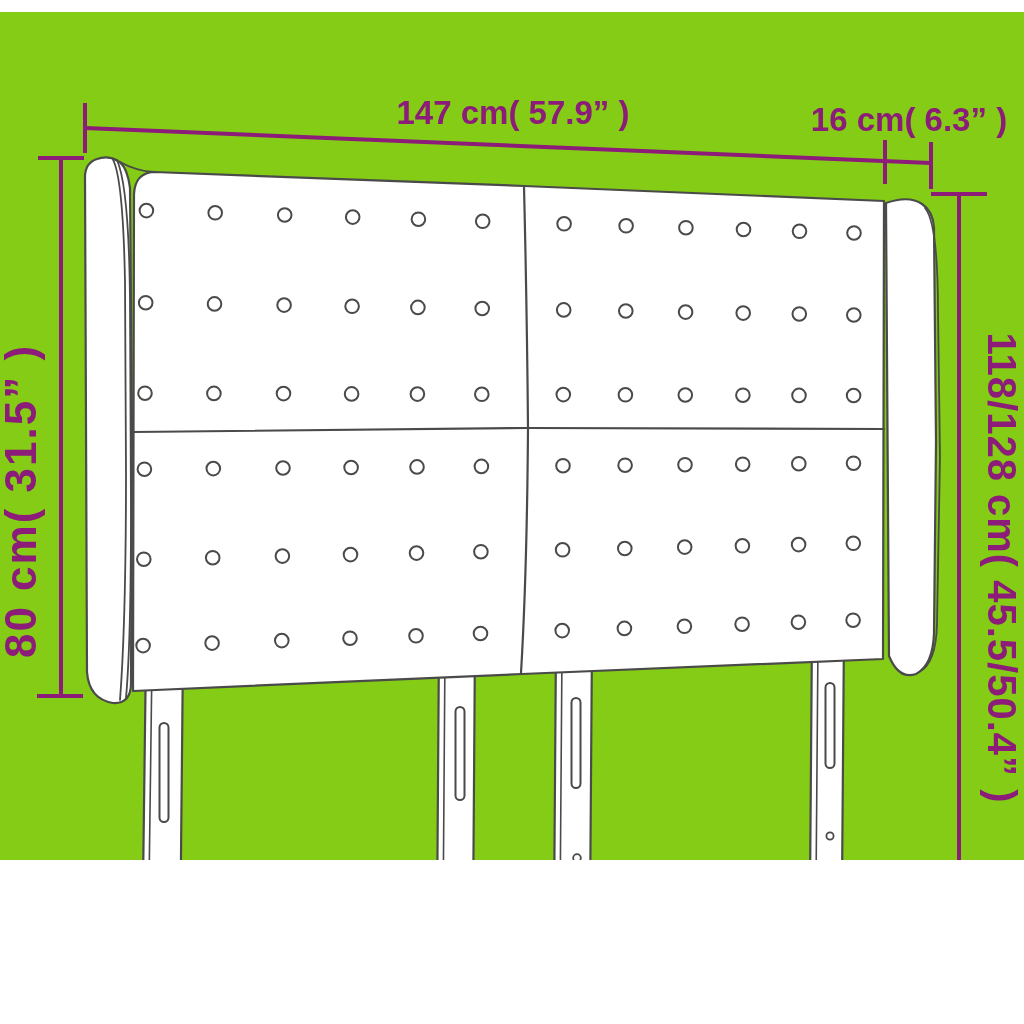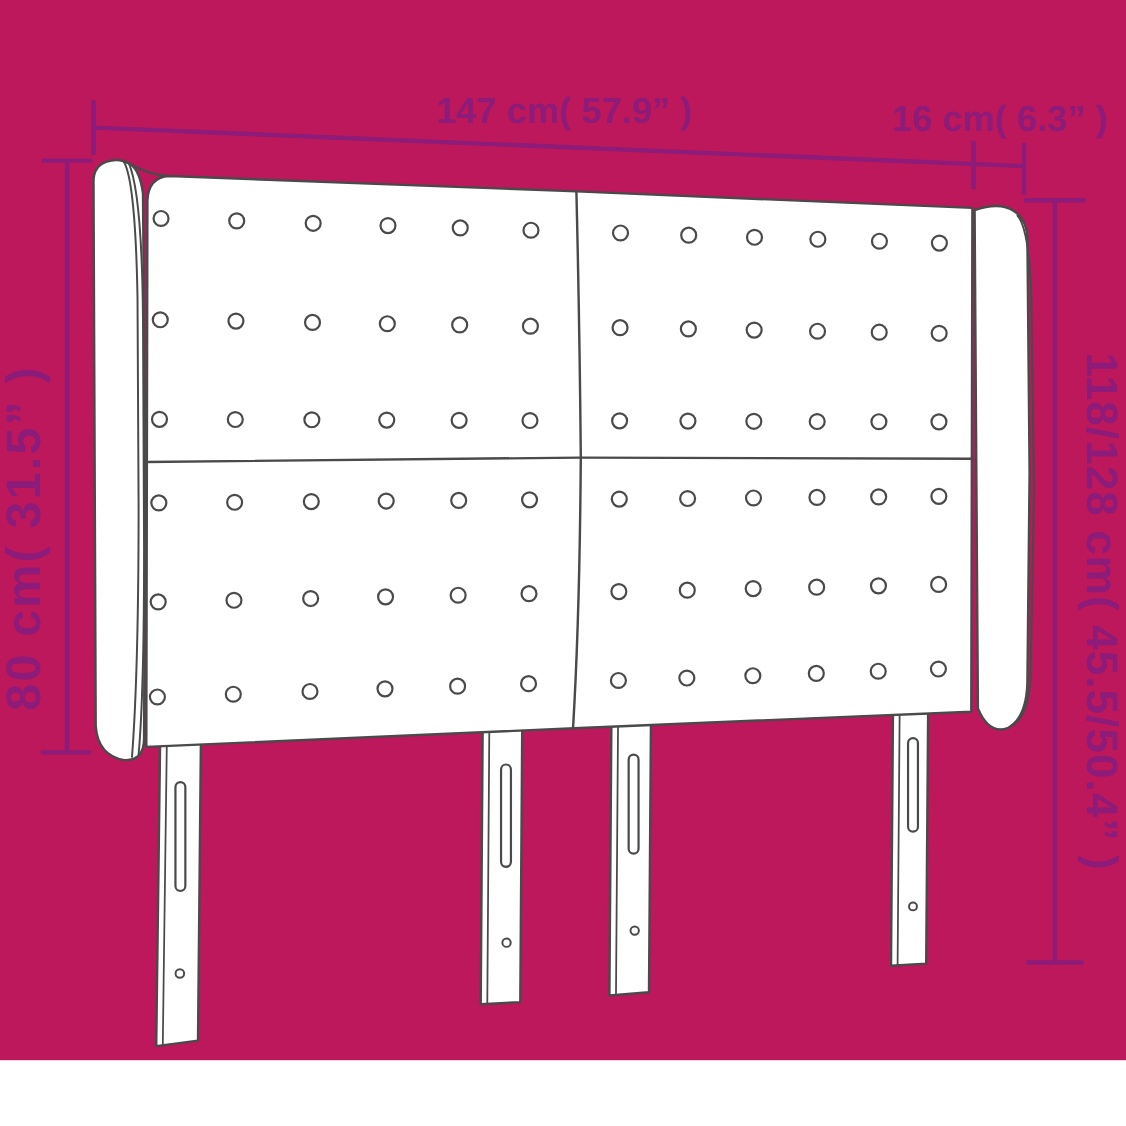--- a/index.html
+++ b/index.html
@@ -1,21 +1,22 @@
 <!DOCTYPE html>
 <html><head>
 <meta charset="utf-8">
 <style>
   html,body{margin:0;padding:0;background:#ffffff;}
   .stage{
     position:relative;
-    width:1024px;height:964px;
-    background:#be185d;
+    width:1024px;height:848px;
+    background:#84cc16;
     overflow:hidden;
     font-family:"Liberation Sans", sans-serif;
+    margin-top:12px;
   }
   .stage svg{position:absolute;left:0;top:0;}
   .dim-text{
     font-family:"Liberation Sans", sans-serif;
     font-weight:bold;
   }
 </style>
 </head>
 <body>
 

